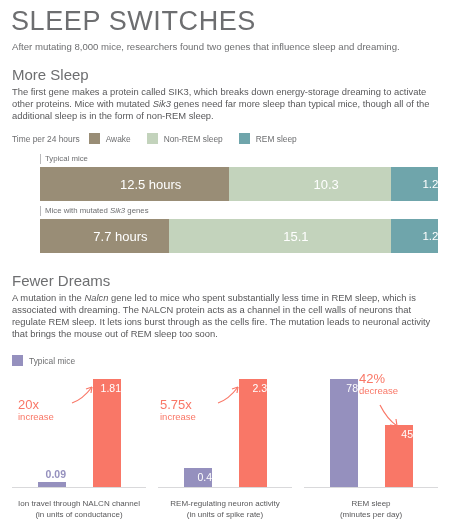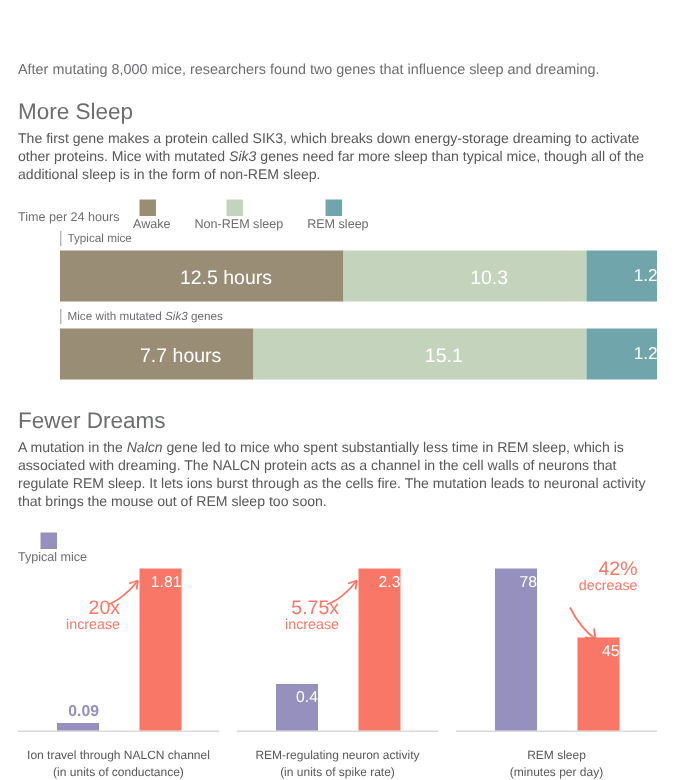--- a/index.html
+++ b/index.html
@@ -36,21 +36,21 @@
   .sec-p{
     position:absolute;left:12px;width:428px;
     font-size:9.4px;line-height:12.1px;
     color:#58585a;
   }
   .sec-p i{font-style:italic;}
 
   
   .legend{position:absolute;display:flex;align-items:center;}
   .legend .lg-title{font-size:8.4px;color:#6d6e70;margin-right:9px;}
-  .legend .lg-item{display:flex;align-items:center;margin-right:16px;flex-direction:column;}
+  .legend .lg-item{display:flex;align-items:center;margin-right:16px;}
   .legend .sw{width:11px;height:11px;margin-right:6px;display:block;}
   .legend .lg-lab{font-size:8.4px;color:#6d6e70;white-space:nowrap;}
   .legend .lg-lab i{font-style:italic;}
 
   
   .barblock{position:absolute;left:40px;width:398px;}
   .bar-cap{
     position:relative;
     font-size:7.8px;color:#6d6e70;
     padding-left:5px;margin-bottom:3px;
@@ -76,32 +76,33 @@
     position:absolute;left:0;width:100%;text-align:right;
     font-size:10.5px;line-height:12px;
   }
   .cbar .vlab.above{top:-14px;}
   .cbar .vlab.inside{top:3px;color:#ffffff;}
   .cax-lab{
     position:absolute;bottom:0px;left:0;width:100%;
     text-align:center;font-size:8px;line-height:10.5px;color:#58585a;
   }
   .annot{
-    position:absolute;text-align:right;
+    position:absolute;text-align:left;
     color:#f97767;line-height:11.5px;
   }
   .annot .big{font-size:13px;display:block;}
   .annot .sml{font-size:9.5px;display:block;}
   svg.arrow{position:absolute;overflow:visible;}
 </style>
 </head>
 <body>
 
 <div class="page">
 
+  <div class="title">SLEEP SWITCHES</div>
   <div class="subtitle">After mutating 8,000 mice, researchers found two genes that influence sleep and dreaming.</div>
 
   <div class="sec-h" style="top:66px;">More Sleep</div>
   <div class="sec-p" style="top:86px;"><span>The first gene makes a protein called SIK3, which breaks down energy-storage dreaming to activate other proteins. Mice with mutated </span><i>Sik3</i><span> genes need far more sleep than typical mice, though all of the additional sleep is in the form of non-REM sleep.</span></div>
 
   <div class="legend" style="left:12px;top:133px;">
     <span class="lg-title">Time per 24 hours</span>
     <span class="lg-item">
       <span class="sw" style="background:#998D76"></span>
       <span class="lg-lab">Awake</span>
@@ -166,21 +167,21 @@
       </div>
       <div class="cax-lab">
         <div>Ion travel through NALCN channel</div>
         <div>(in units of conductance)</div>
       </div>
     </div>
 
     <div class="chart" style="left:158px;width:134px;">
       <div class="axis" style="width:134px;"></div>
       <div class="plot" style="width:134px;">
-        <div class="cbar" style="left:26px;width:28px;height:31px;background:#9590BE;">
+        <div class="cbar" style="left:26px;width:28px;height:19px;background:#9590BE;">
           <span class="vlab inside">0.4</span>
         </div>
         <div class="cbar" style="left:81px;width:28px;height:108px;background:#F97767;">
           <span class="vlab inside">2.3</span>
         </div>
         <div class="annot" style="left:2px;top:20px;width:66px;">
           <span class="big">5.75x</span>
           <span class="sml">increase</span>
         </div>
         <svg class="arrow" style="left:58px;top:4px;" width="28" height="22">

